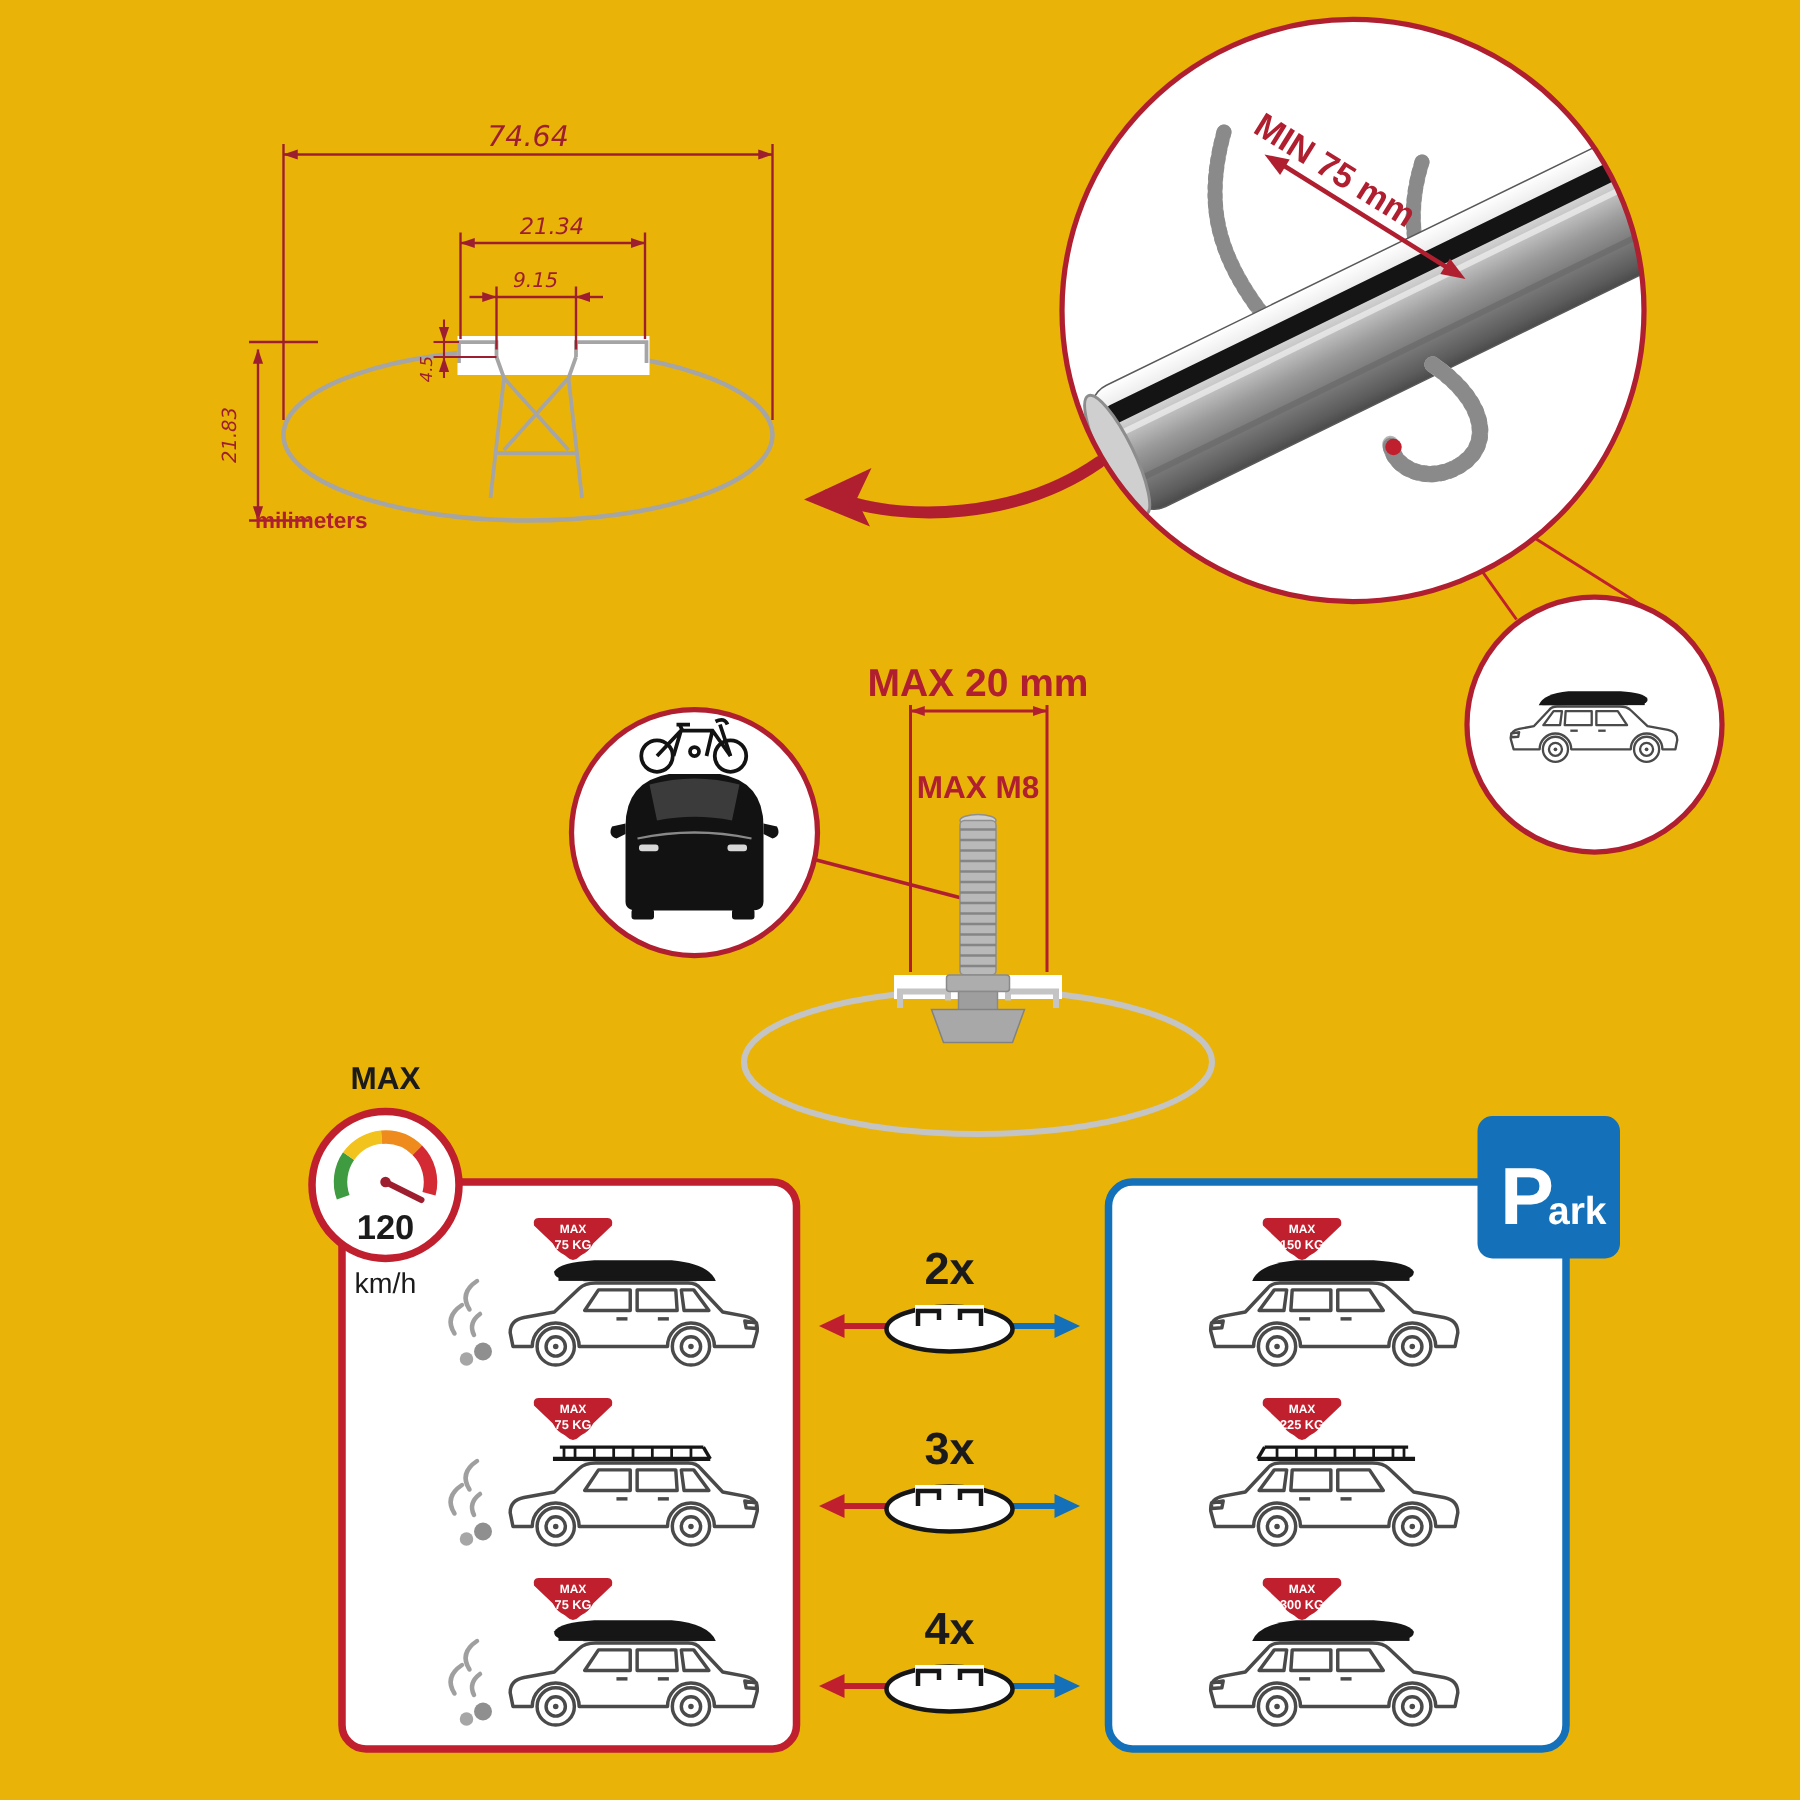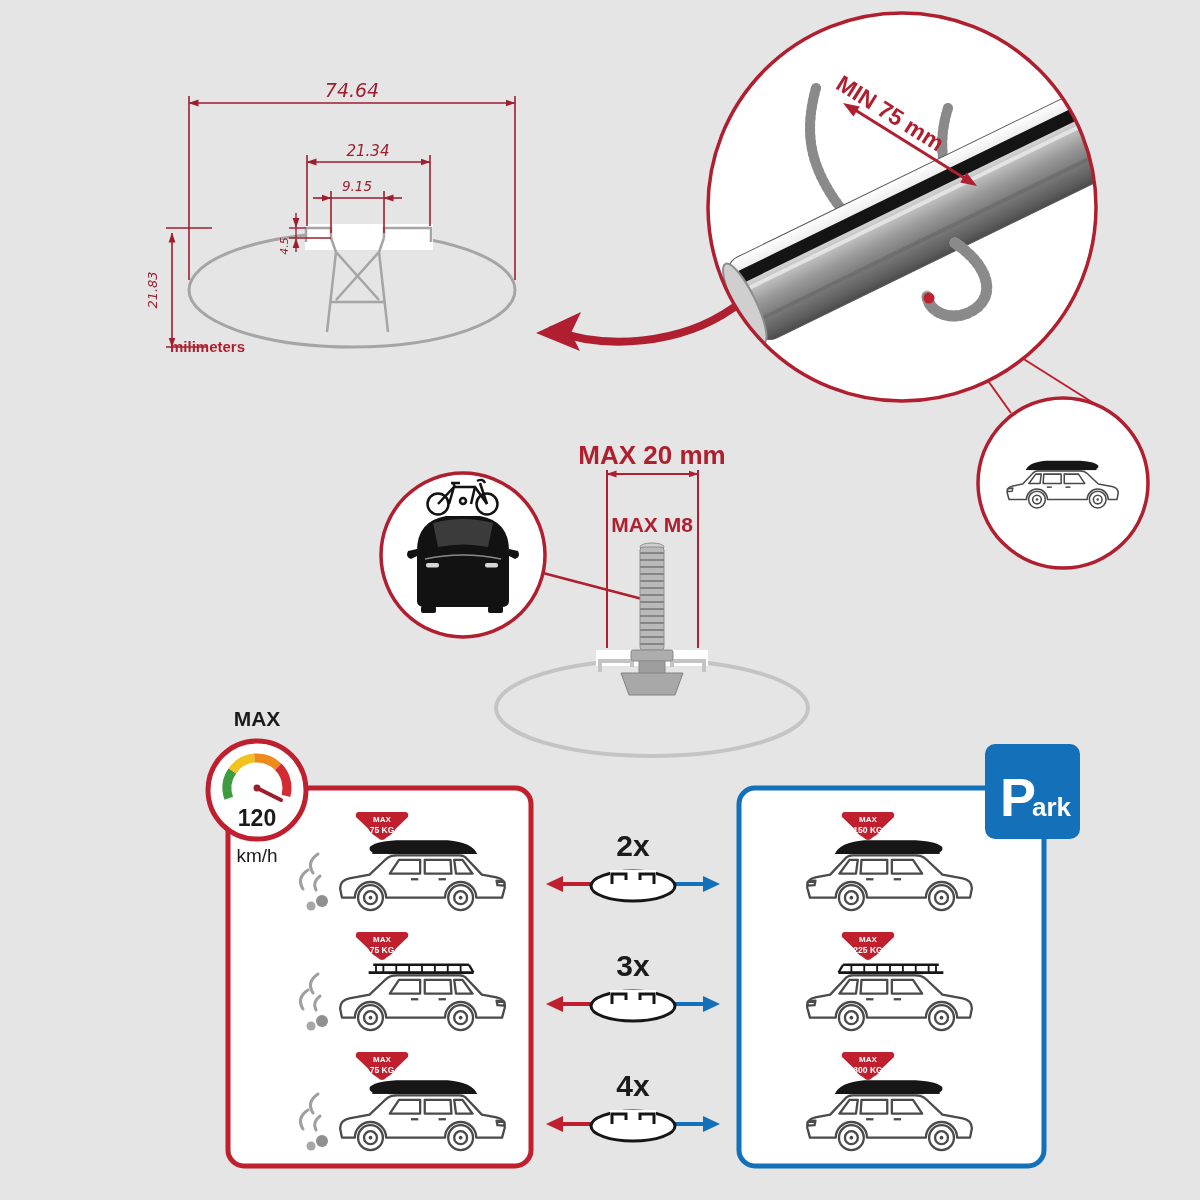--- a/index.html
+++ b/index.html
@@ -1,16 +1,16 @@
 <!DOCTYPE html>
 <html><head>
 <meta charset="utf-8">
 <style>
   html,body{margin:0;padding:0;background:#fff;}
-  .canvas{position:relative;width:1200px;height:1200px;background:#e5e5e5;overflow:hidden;}
+  .canvas{position:relative;width:1200px;height:1200px;background:#eab308;overflow:hidden;}
   svg{display:block;}
   text{font-family:"Liberation Sans","DejaVu Sans",sans-serif;}
   .t-dim{fill:#9d1f2f;font-style:italic;font-family:"DejaVu Sans",sans-serif;}
   .t-red{fill:#b01f2f;font-weight:bold;}
   .t-blk{fill:#1b1b1b;font-weight:bold;}
   .t-wht{fill:#ffffff;font-weight:bold;}
   .t-unit{fill:#b01f2f;font-weight:bold;}
 </style>
 </head>
 <body>

